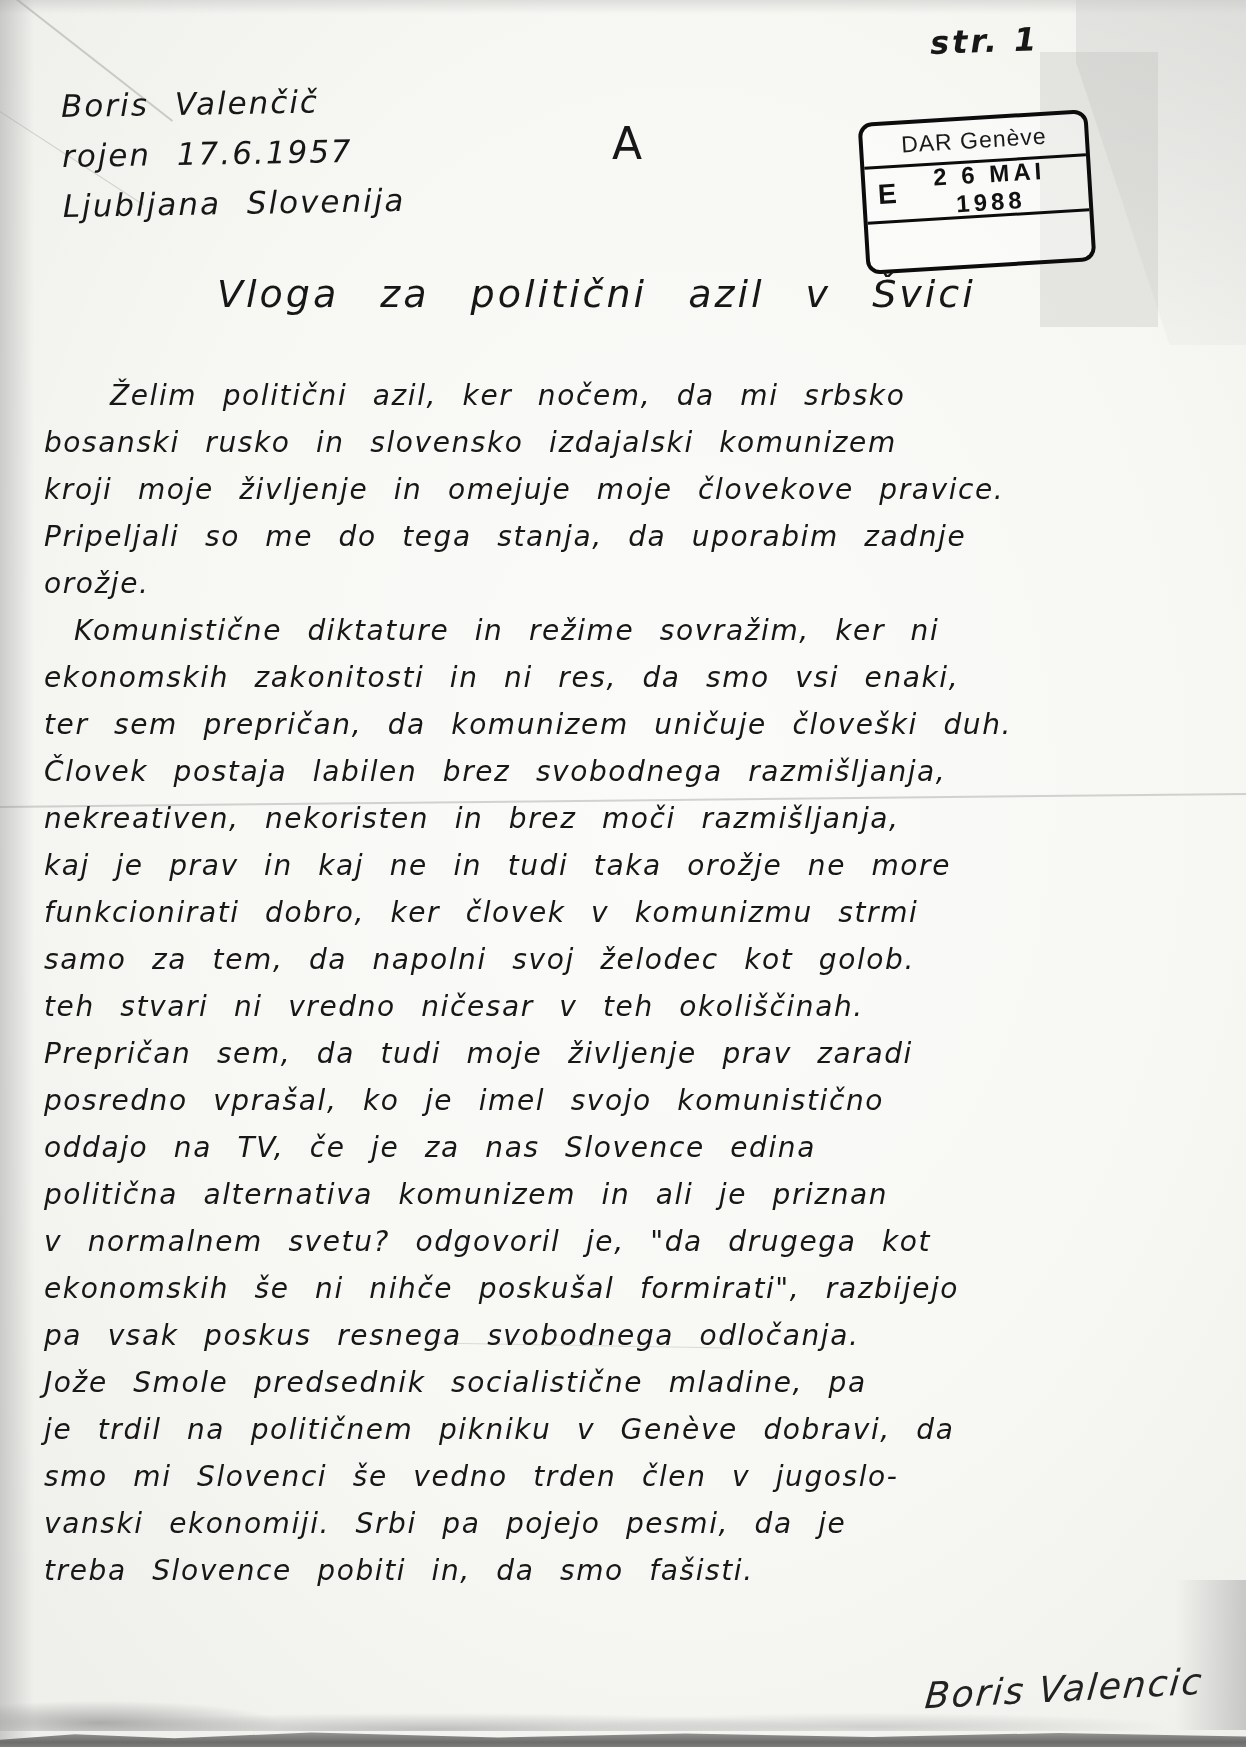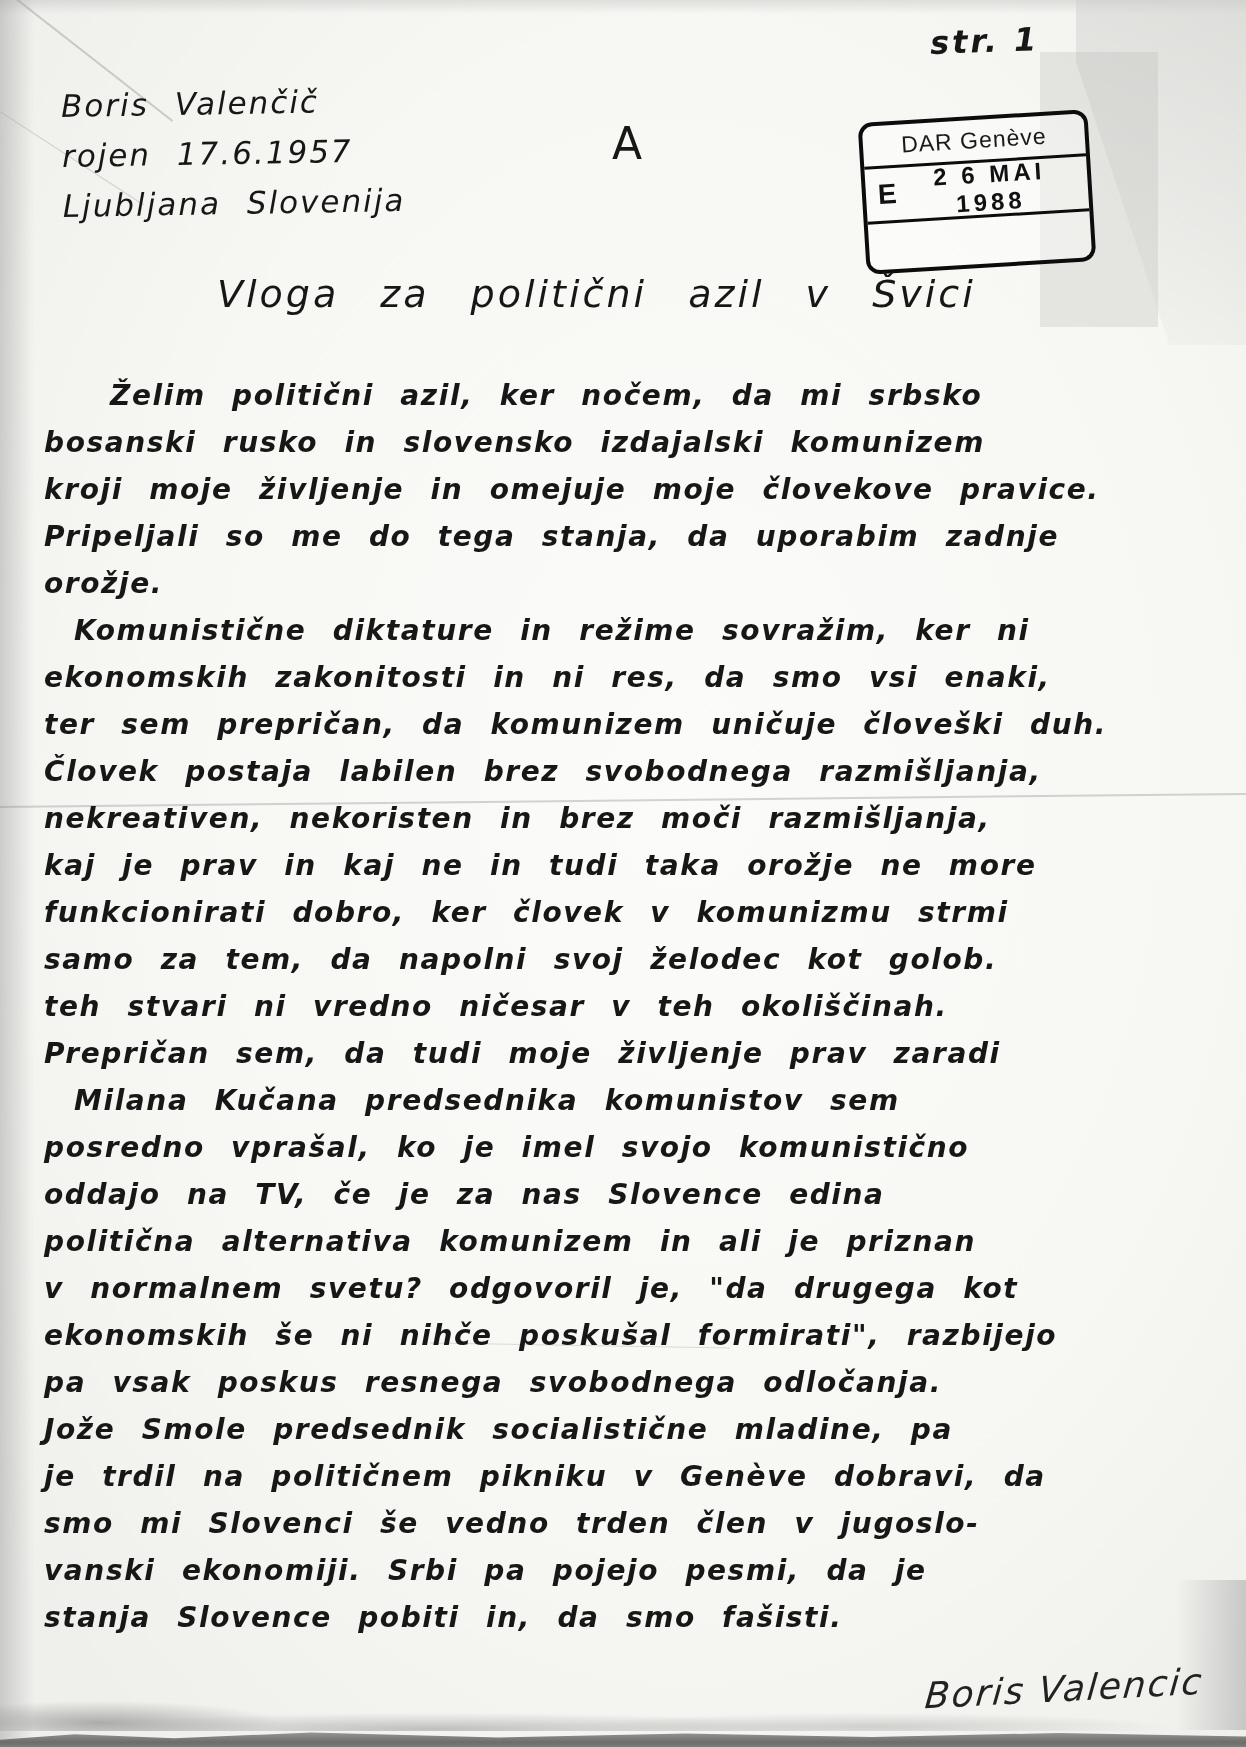--- a/index.html
+++ b/index.html
@@ -65,21 +65,21 @@
   .stamp-date{font-size:24px;letter-spacing:4px;flex:1;text-align:center;padding-right:14px;}
   .stamp-row3{flex:1;}
 
   
   .title{position:absolute;left:217px;top:272px;font-size:38px;
     letter-spacing:3px;word-spacing:26px;}
 
   
   .body-text{position:absolute;left:44px;top:372px;width:1170px;
     font-size:28px;line-height:47px;letter-spacing:1.6px;word-spacing:15px;}
-  .line{white-space:nowrap;font-weight:bold;}
+  .line{white-space:nowrap;}
   .indent-lg{padding-left:66px;}
   .indent-sm{padding-left:30px;}
 
   
   .signature{position:absolute;left:925px;top:1668px;font-size:36px;
     font-style:italic;letter-spacing:2px;transform:rotate(-3deg) skewX(-8deg);
     color:#222;}
 </style>
 </head>
 <body>
@@ -128,29 +128,28 @@
     <div class="line indent-sm">Komunistične diktature in režime sovražim, ker ni</div>
     <div class="line">ekonomskih zakonitosti in ni res, da smo vsi enaki,</div>
     <div class="line">ter sem prepričan, da komunizem uničuje človeški duh.</div>
     <div class="line">Človek postaja labilen brez svobodnega razmišljanja,</div>
     <div class="line">nekreativen, nekoristen in brez moči razmišljanja,</div>
     <div class="line">kaj je prav in kaj ne in tudi taka orožje ne more</div>
     <div class="line">funkcionirati dobro, ker človek v komunizmu strmi</div>
     <div class="line">samo za tem, da napolni svoj želodec kot golob.</div>
     <div class="line">teh stvari ni vredno ničesar v teh okoliščinah.</div>
     <div class="line">Prepričan sem, da tudi moje življenje prav zaradi</div>
-    <div class="line indent-sm">Milana Kučana predsednika komunistov sem</div>
     <div class="line">posredno vprašal, ko je imel svojo komunistično</div>
     <div class="line">oddajo na TV, če je za nas Slovence edina</div>
     <div class="line">politična alternativa komunizem in ali je priznan</div>
     <div class="line">v normalnem svetu? odgovoril je, "da drugega kot</div>
     <div class="line">ekonomskih še ni nihče poskušal formirati", razbijejo</div>
     <div class="line">pa vsak poskus resnega svobodnega odločanja.</div>
     <div class="line">Jože Smole predsednik socialistične mladine, pa</div>
     <div class="line">je trdil na političnem pikniku v Genève dobravi, da</div>
     <div class="line">smo mi Slovenci še vedno trden člen v jugoslo-</div>
     <div class="line">vanski ekonomiji. Srbi pa pojejo pesmi, da je</div>
-    <div class="line">stanja Slovence pobiti in, da smo fašisti.</div>
+    <div class="line">treba Slovence pobiti in, da smo fašisti.</div>
   </div>
 
   <div class="signature">Boris Valencic</div>
 
 </div>
 
 </body></html>

